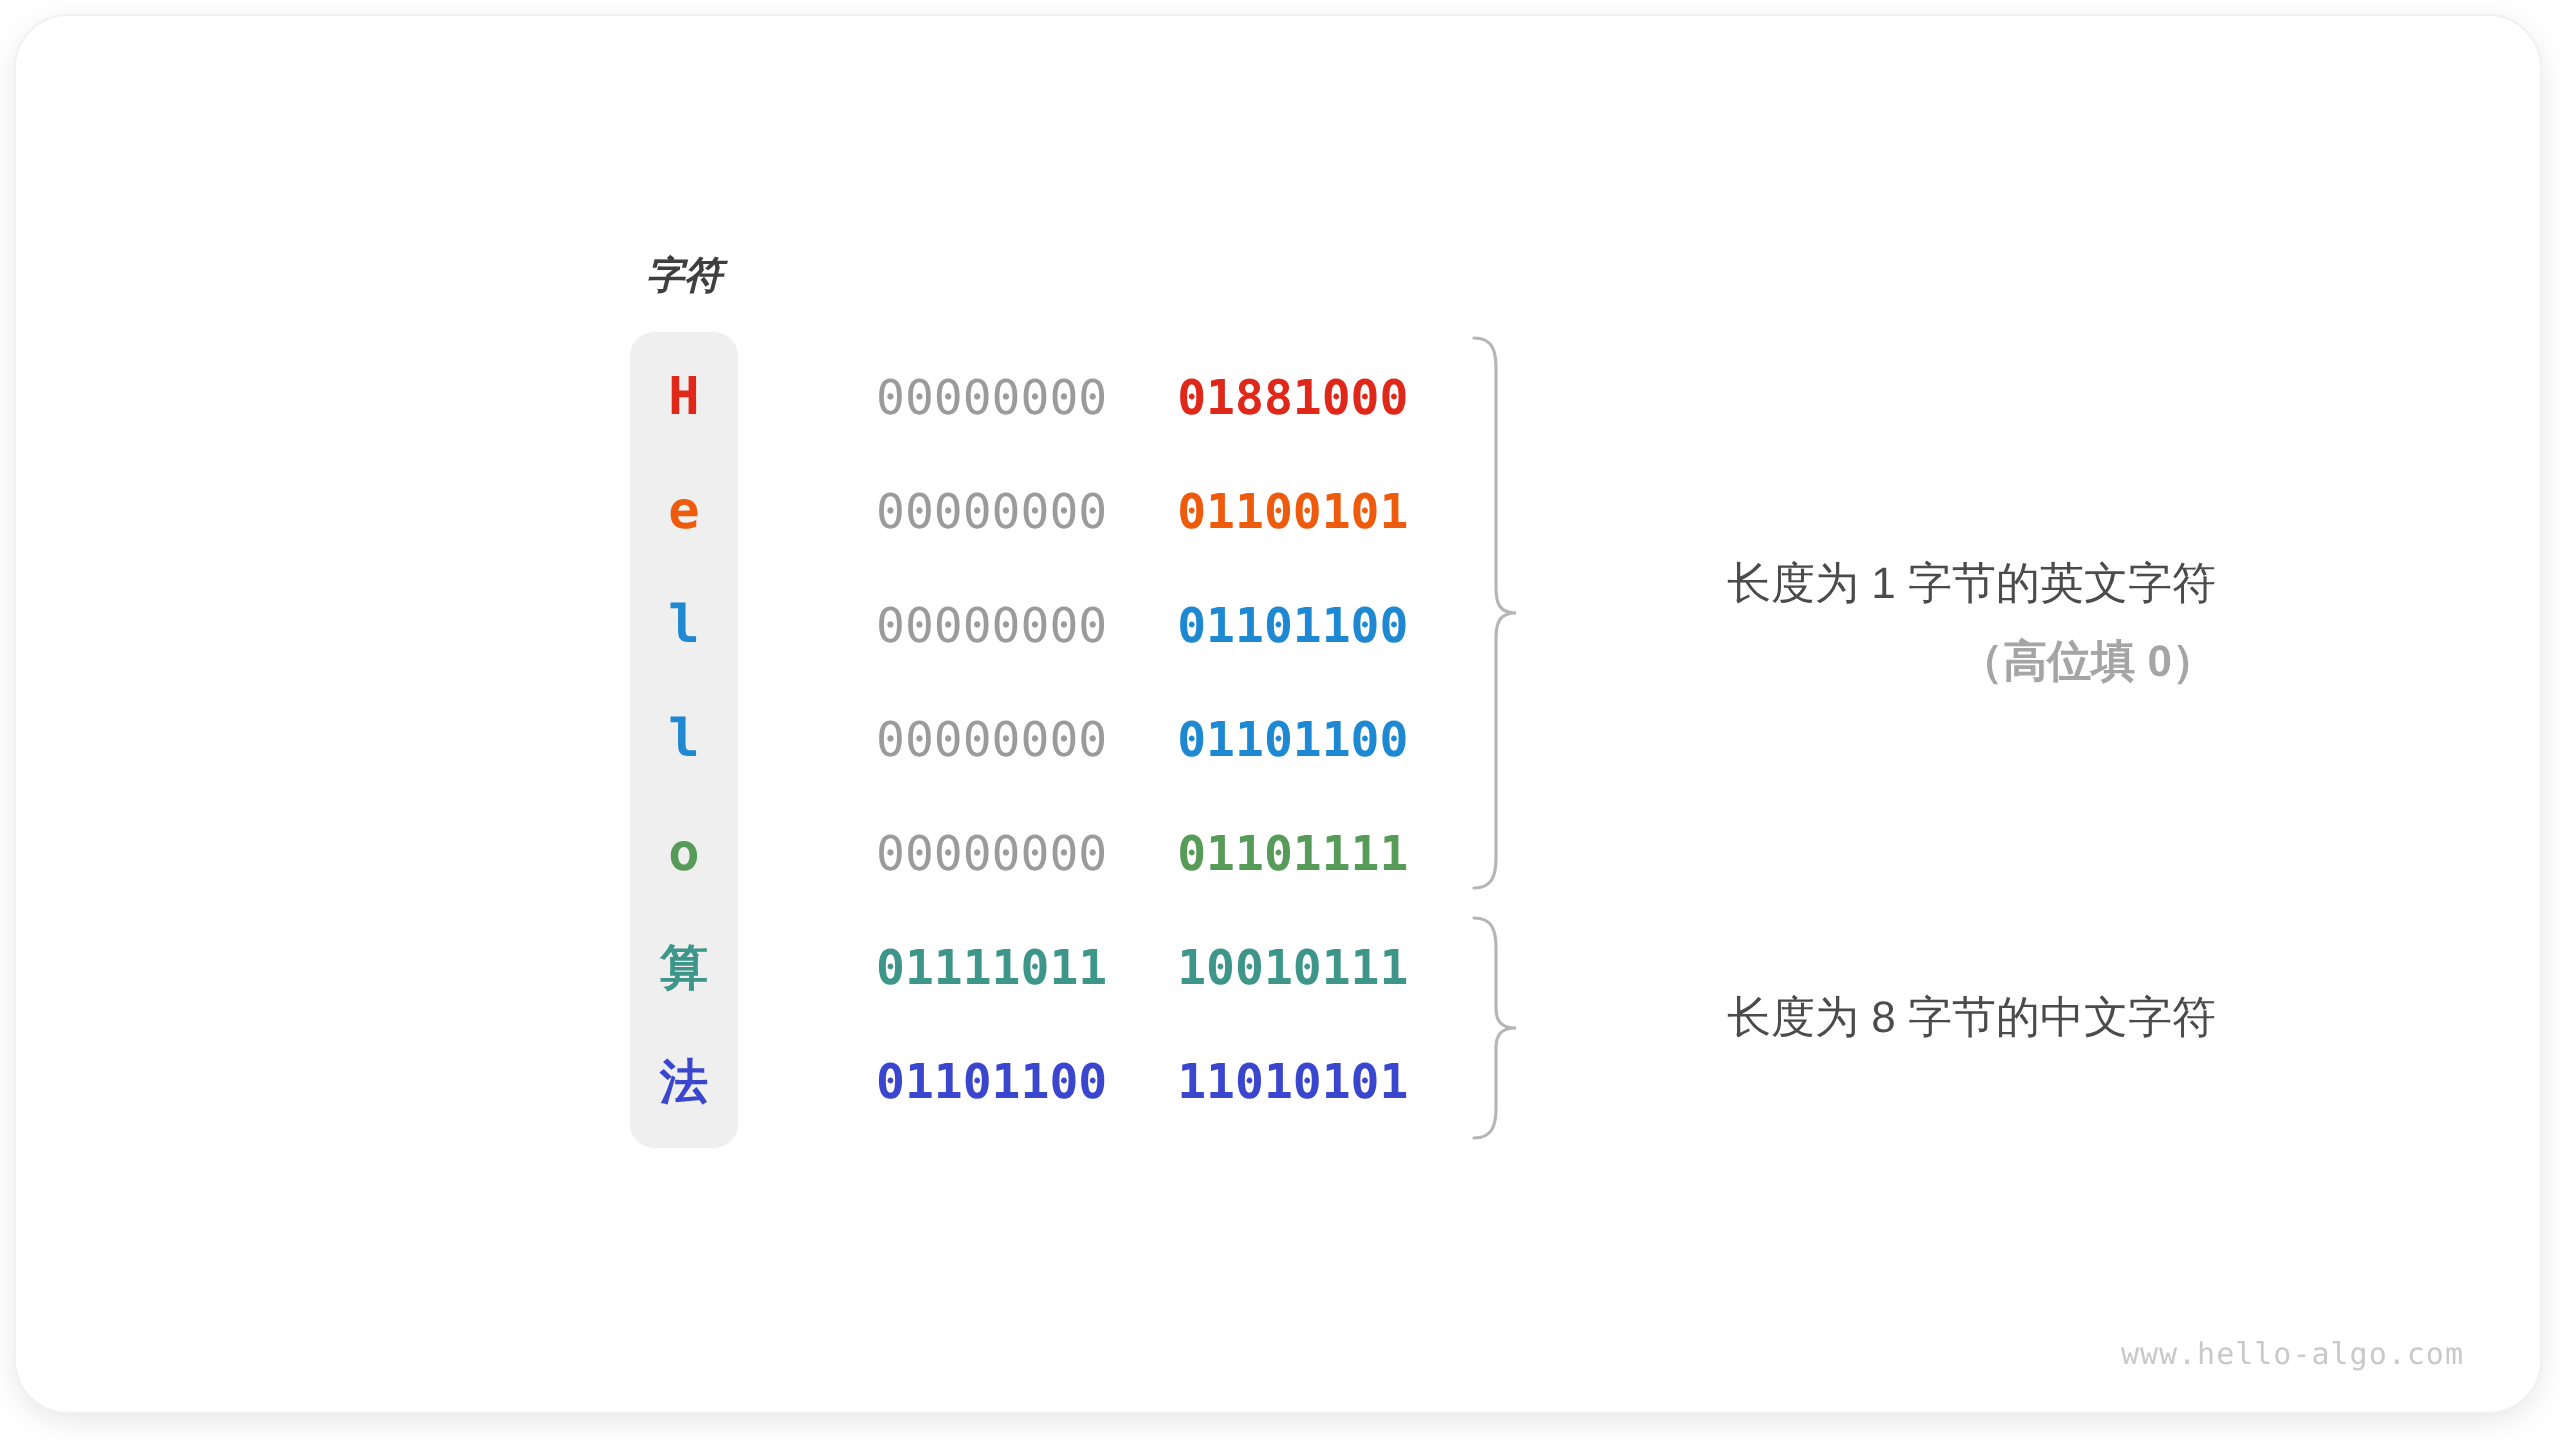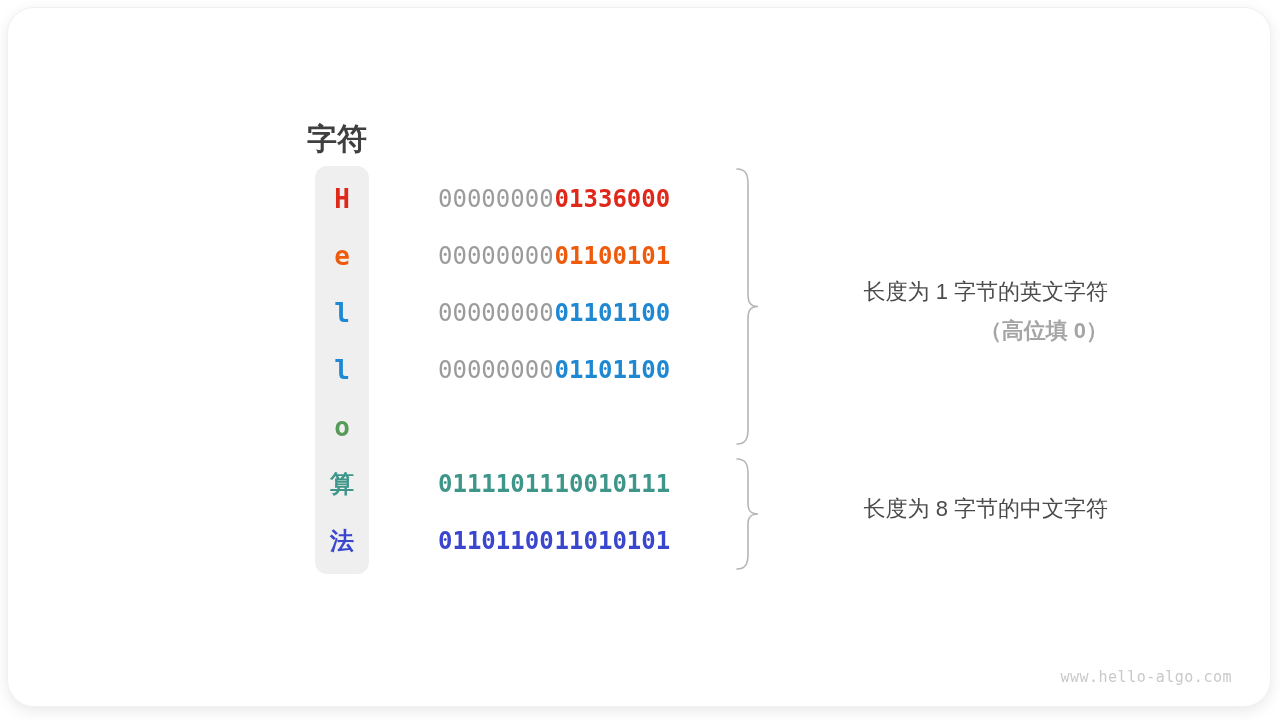--- a/index.html
+++ b/index.html
@@ -17,22 +17,22 @@
     width: 1262px; height: 698px;
     background: #ffffff;
     border-radius: 26px;
     box-shadow: 0 0 0 1px #f1f1f1, 0 4px 16px rgba(0,0,0,0.10);
   }
   .abs { position: absolute; }
 
   
   .hdr-char {
     left: 299px; top: 116px; width: 70px; height: 30px;
-    text-align: left; line-height: 30px;
-    font-size: 30px; font-weight: 700; color: var(--text-dark);
+    text-align: center; line-height: 30px;
+    font-size: 19px; font-weight: 700; color: var(--text-dark); font-style: italic;
   }
   .hdr-unicode {
     left: 456px; top: 116px; width: 200px; height: 30px;
     text-align: center; line-height: 30px;
     font-family: "DejaVu Sans Mono", monospace;
     font-size: 24px; font-weight: 700; color: var(--text-dark);
   }
 
   
   .char-col-bg {
@@ -50,21 +50,21 @@
   }
   .char-cell.cjk { font-size: 24px; font-family: "DejaVu Sans", sans-serif; }
 
   
   .bin-row {
     left: 430px; width: 420px; height: 30px;
     line-height: 30px; white-space: nowrap;
     font-family: "DejaVu Sans Mono", monospace;
     font-size: 24px; font-weight: 700;
   }
-  .bin-row .hi { margin-right: 1px; }
+  .bin-row .hi { margin-right: 35px; }
   .bin-row .muted { color: var(--gray-binary); font-weight: 500; }
 
   .c-red    { color: var(--red); }
   .c-orange { color: var(--orange); }
   .c-blue   { color: var(--blue); }
   .c-green  { color: var(--green); }
   .c-teal   { color: var(--teal); }
   .c-indigo { color: var(--indigo); }
 
   
@@ -99,30 +99,33 @@
 
   <div class="abs char-cell c-red" style="top:174px">H</div>
   <div class="abs char-cell c-orange" style="top:231px">e</div>
   <div class="abs char-cell c-blue" style="top:288px">l</div>
   <div class="abs char-cell c-blue" style="top:345px">l</div>
   <div class="abs char-cell c-green" style="top:402px">o</div>
   <div class="abs char-cell c-teal cjk" style="top:459px">算</div>
   <div class="abs char-cell c-indigo cjk" style="top:516px">法</div>
 
   <div class="abs bin-row c-red" style="top:176px">
-    <span class="hi muted">00000000</span><span class="lo">01336000</span>
+    <span class="hi muted">00000000</span><span class="lo">01881000</span>
   </div>
   <div class="abs bin-row c-orange" style="top:233px">
     <span class="hi muted">00000000</span><span class="lo">01100101</span>
   </div>
   <div class="abs bin-row c-blue" style="top:290px">
     <span class="hi muted">00000000</span><span class="lo">01101100</span>
   </div>
   <div class="abs bin-row c-blue" style="top:347px">
     <span class="hi muted">00000000</span><span class="lo">01101100</span>
+  </div>
+  <div class="abs bin-row c-green" style="top:404px">
+    <span class="hi muted">00000000</span><span class="lo">01101111</span>
   </div>
   <div class="abs bin-row c-teal" style="top:461px">
     <span class="hi">01111011</span><span class="lo">10010111</span>
   </div>
   <div class="abs bin-row c-indigo" style="top:518px">
     <span class="hi">01101100</span><span class="lo">11010101</span>
   </div>
 
   <div class="abs brace" style="top:160px;height:277px">
     <svg width="24" height="277" viewBox="0 0 24 277" fill="none" xmlns="http://www.w3.org/2000/svg">

